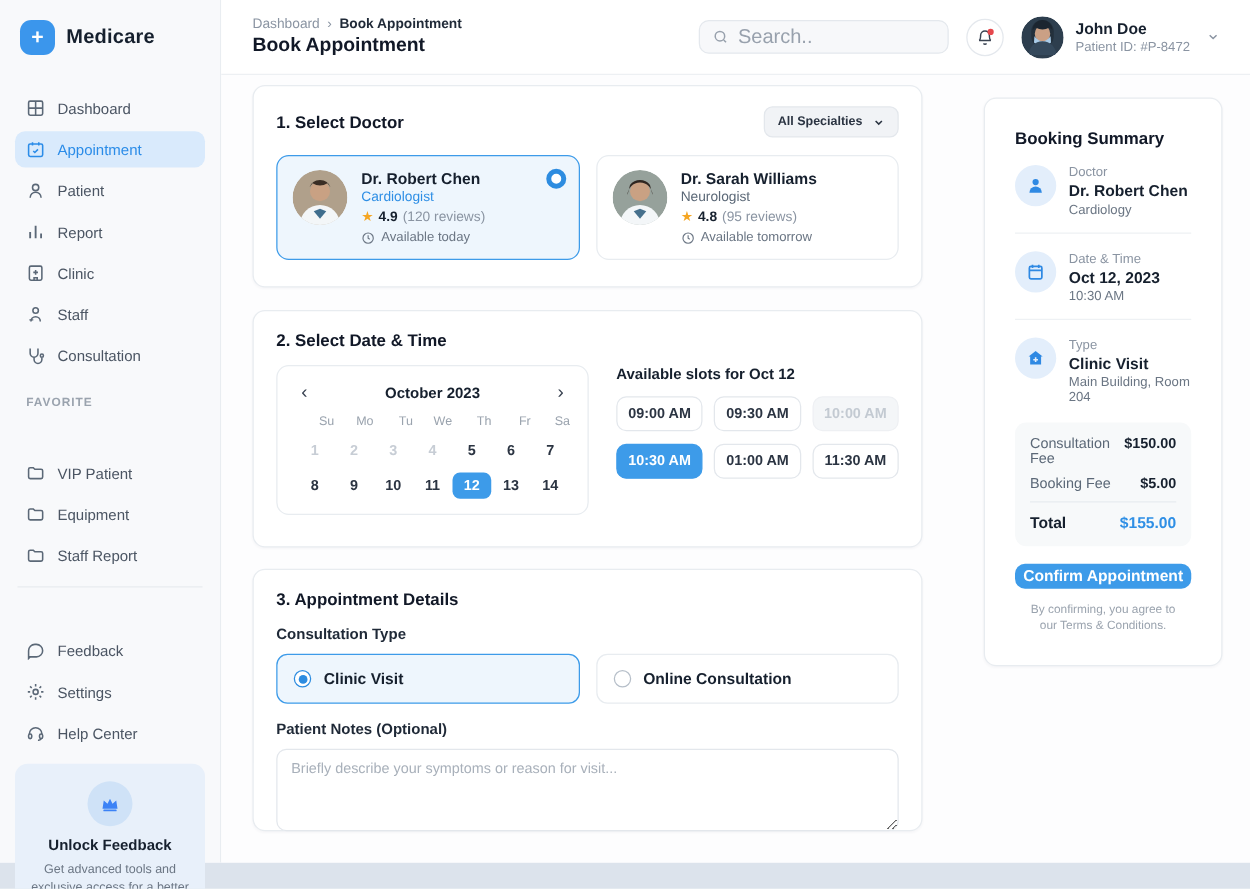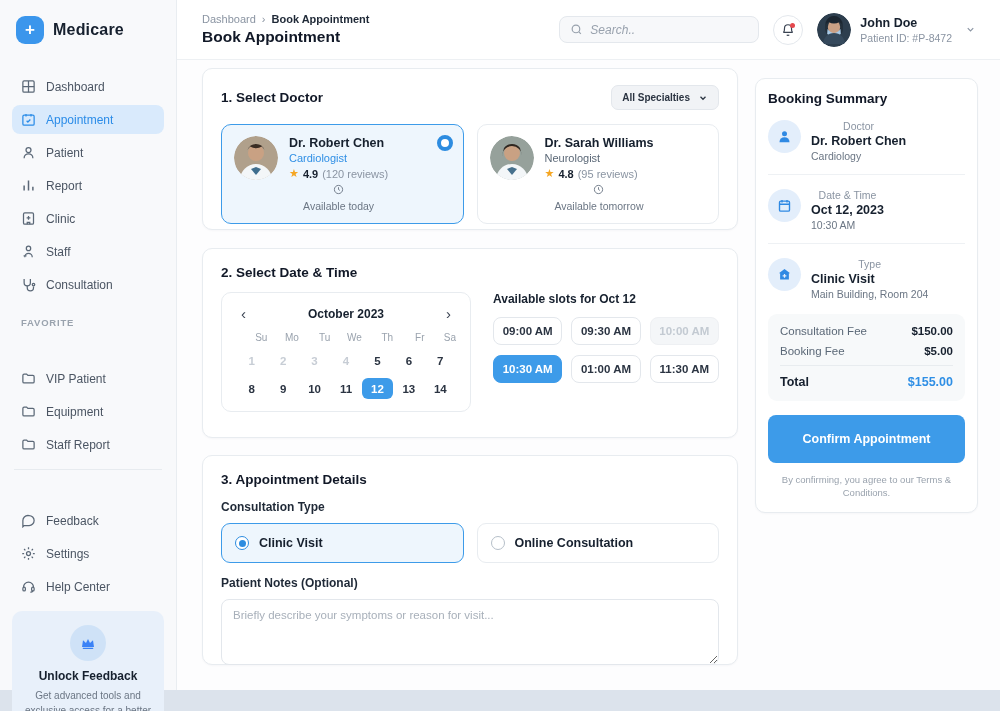--- a/index.html
+++ b/index.html
@@ -28,21 +28,21 @@
 
   
   .main { flex:1; display:flex; flex-direction:column; min-width:0; }
   .topbar { height:60px; flex:0 0 60px; display:flex; align-items:center; padding:0 24px 0 25px; border-bottom:1px solid #edf0f3; background:#fff; }
   .crumb-wrap { display:flex; flex-direction:column; gap:3px; }
   .breadcrumb { display:flex; align-items:center; gap:6px; font-size:11px; color:#8a94a2; }
   .breadcrumb .current { color:#1f2937; font-weight:600; }
   .page-title { font-size:15.5px; font-weight:700; color:#111827; }
   .top-spacer { flex:1; }
   .search-box { width:200px; height:27px; background:#f7f8fa; border:1px solid #e4e8ed; border-radius:8px; display:flex; align-items:center; gap:7px; padding:0 10px; }
-  .search-box input { border:none; outline:none; background:transparent; font-size:12px; color:#374151; width:100%; font-family:inherit;font-style:italic; }
+  .search-box input { border:none; outline:none; background:transparent; font-size:16px; color:#374151; width:100%; font-family:inherit; }
   .search-box input::placeholder { color:#98a1ad; }
   .bell-btn { width:30px; height:30px; margin-left:14px; border-radius:50%; background:#fff; border:1px solid #e4e8ed; display:flex; align-items:center; justify-content:center; position:relative; cursor:pointer; }
   .bell-dot { position:absolute; top:7px; right:7px; width:5px; height:5px; border-radius:50%; background:#e5484d; }
   .user { display:flex; align-items:center; gap:9px; margin-left:14px; cursor:pointer; }
   .avatar { width:34px; height:34px; border-radius:50%; overflow:hidden; flex:0 0 auto; }
   .user-name { font-size:12.5px; font-weight:700; color:#16202e; }
   .user-meta { font-size:10.5px; color:#8a94a2; margin-top:2px; }
 
   .content { flex:1; display:flex; gap:17px; padding:8px 22px 0 25px; background:#fdfdfe; min-height:0; }
   .col-left { width:536px; flex:0 0 536px; }
@@ -57,21 +57,21 @@
   .doctor-grid { display:grid; grid-template-columns:1fr 1fr; gap:13px; margin-top:14px; }
   .doc-card { position:relative; border:1.5px solid #e8ecf0; border-radius:10px; padding:11px 12px; display:flex; gap:11px; cursor:pointer; min-height:84px; }
   .doc-card.selected { border-color:#3d9be9; background:#eef6fd; }
   .doc-avatar { width:44px; height:44px; border-radius:50%; overflow:hidden; flex:0 0 auto; }
   .doc-name { font-size:12.5px; font-weight:700; color:#16202e; }
   .doc-spec { font-size:11px; margin-top:2px; color:#5b6877; }
   .doc-card.selected .doc-spec { color:#2f8fe5; }
   .doc-rating { display:flex; align-items:center; gap:4px; margin-top:3px; font-size:11px; color:#8a94a2; }
   .star { color:#f5a623; font-size:11px; }
   .rating-val { color:#16202e; font-weight:700; }
-  .doc-avail { display:flex; align-items:center; gap:5px; margin-top:4px; font-size:10.5px; color:#6b7684;flex-direction:column; }
+  .doc-avail { display:flex; align-items:center; gap:5px; margin-top:4px; font-size:10.5px; color:#6b7684; }
   .sel-ring { position:absolute; top:10px; right:10px; width:16px; height:16px; border-radius:50%; border:4px solid #2d8ce0; background:#fff; }
 
   
   .sec2 { height:190px; padding:16px 18px; margin-bottom:17px; display:flex; flex-direction:column; }
   .sec2-body { display:flex; gap:22px; margin-top:12px; }
   .calendar { width:250px; flex:0 0 250px; border:1px solid #e8ecf0; border-radius:10px; padding:10px 14px 12px; }
   .cal-nav { display:flex; align-items:center; justify-content:space-between; }
   .cal-arrow { background:none; border:none; font-size:15px; color:#3a4352; cursor:pointer; padding:2px 5px; font-family:inherit; }
   .cal-month { font-size:12px; font-weight:700; color:#16202e; }
   .cal-grid { display:grid; grid-template-columns:repeat(7,1fr); margin-top:8px; row-gap:7px; text-align:right; }
@@ -93,35 +93,35 @@
   .type-opt { display:flex; align-items:center; gap:10px; border:1.5px solid #e8ecf0; border-radius:9px; padding:0 13px; height:40px; cursor:pointer; }
   .type-opt.selected { border-color:#3d9be9; background:#eef6fd; }
   .radio { width:14px; height:14px; border-radius:50%; border:1.5px solid #b6bfc9; background:#fff; position:relative; flex:0 0 auto; }
   .type-opt.selected .radio { border-color:#2d8ce0; }
   .type-opt.selected .radio::after { content:""; position:absolute; inset:2.5px; border-radius:50%; background:#2d8ce0; }
   .type-label { font-size:12.5px; font-weight:600; color:#16202e; }
   .notes { margin-top:9px; width:100%; height:66px; border:1px solid #e3e7ec; border-radius:8px; padding:9px 11px; font-size:11.5px; color:#374151; resize:vertical; font-family:inherit; outline:none; }
   .notes::placeholder { color:#a8b0ba; }
 
   
-  .summary { padding:12px; }
+  .summary { padding:24px;margin-left:32px; }
   .sum-title { font-size:13.5px; font-weight:700; color:#111827; }
   .sum-item { display:flex; gap:10px; margin-top:14px; }
   .sum-icon { width:33px; height:33px; border-radius:50%; background:#e3eefb; display:flex; align-items:center; justify-content:center; flex:0 0 auto; }
-  .sum-label { font-size:10.5px; color:#8a94a2;text-align:center; }
+  .sum-label { font-size:10.5px; color:#8a94a2; }
   .sum-value { font-size:12.5px; font-weight:700; color:#16202e; margin-top:2px; }
   .sum-sub { font-size:10.5px; color:#6b7684; margin-top:2px; }
   .sum-divider { border-top:1px solid #eef1f4; margin:12px 0 0; }
   .fee-box { margin-top:14px; background:#f7f9fa; border-radius:9px; padding:11px 12px 12px; }
   .fee-row { display:flex; justify-content:space-between; font-size:11.5px; color:#5b6877; margin-bottom:8px; }
   .fee-amt { color:#16202e; font-weight:700; }
   .total-row { display:flex; justify-content:space-between; border-top:1px solid #e8ecef; padding-top:9px; margin-top:2px; }
   .total-label { font-size:12.5px; font-weight:700; color:#16202e; }
   .total-amt { font-size:12.5px; font-weight:700; color:#2f8fe5; }
-  .confirm-btn { margin-top:14px; width:100%; height:48px; border:none; border-radius:8px; background:#3d9be9; color:#fff; font-size:12.5px; font-weight:700; cursor:pointer; font-family:inherit; }
+  .confirm-btn { margin-top:14px; width:100%; height:20px; border:none; border-radius:8px; background:#3d9be9; color:#fff; font-size:12.5px; font-weight:700; cursor:pointer; font-family:inherit; }
   .terms { margin-top:10px; font-size:9.5px; line-height:1.4; color:#9aa3ae; text-align:center; padding:0 8px; }
 
   svg { display:block; }
 </style>
 </head>
 <body>
 
 <div class="viewport">
 <div class="app">
 

